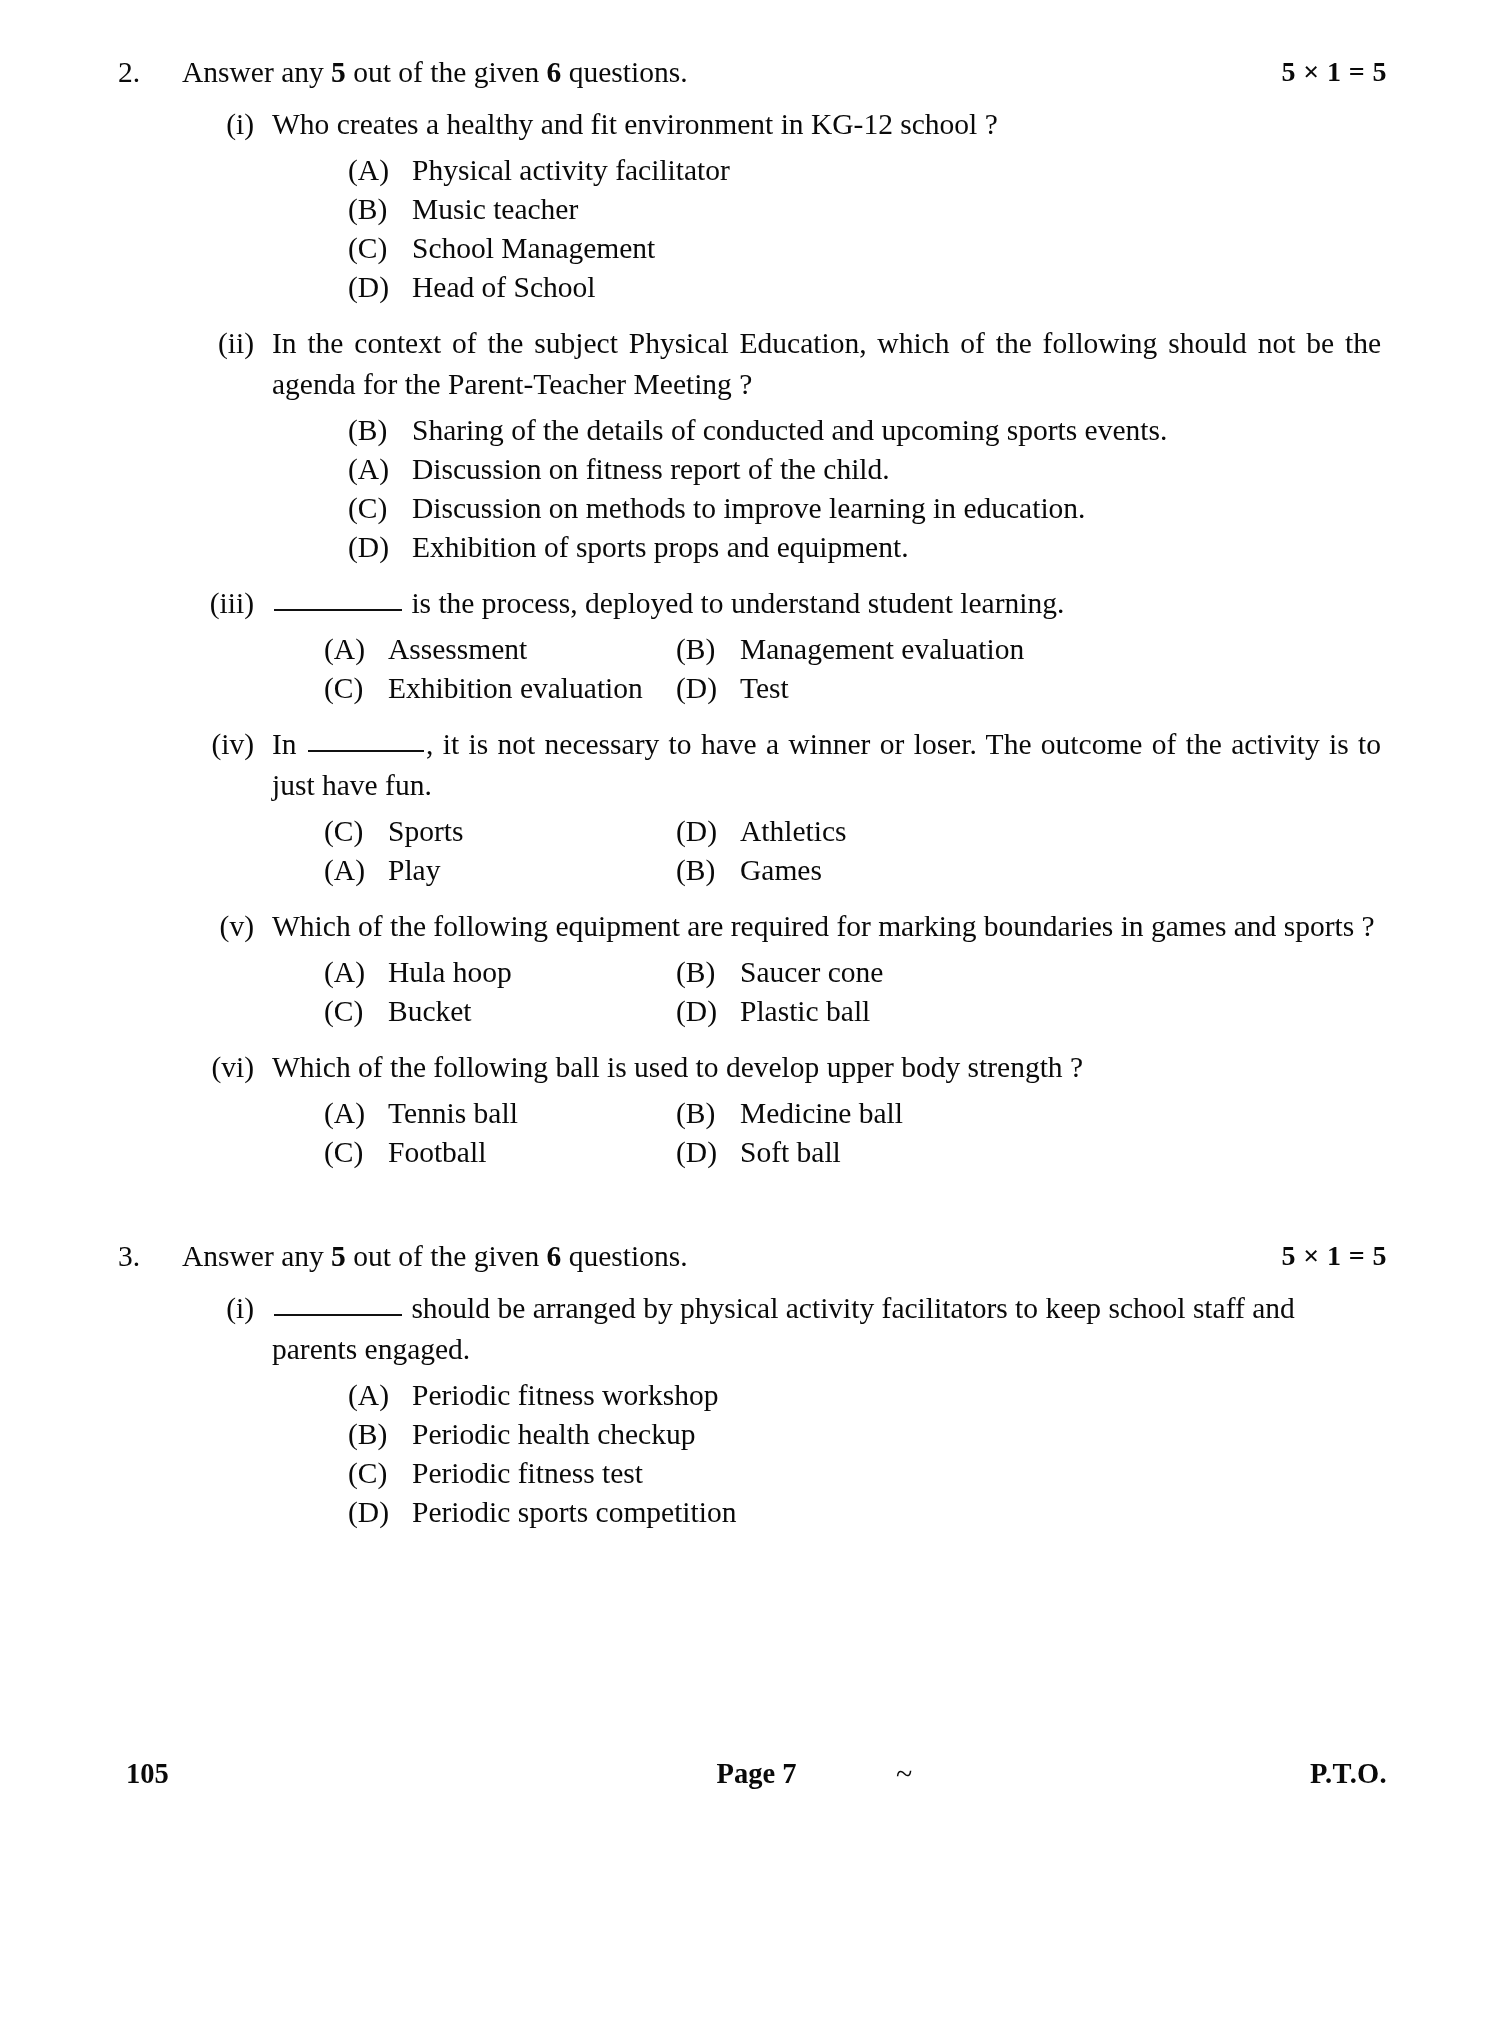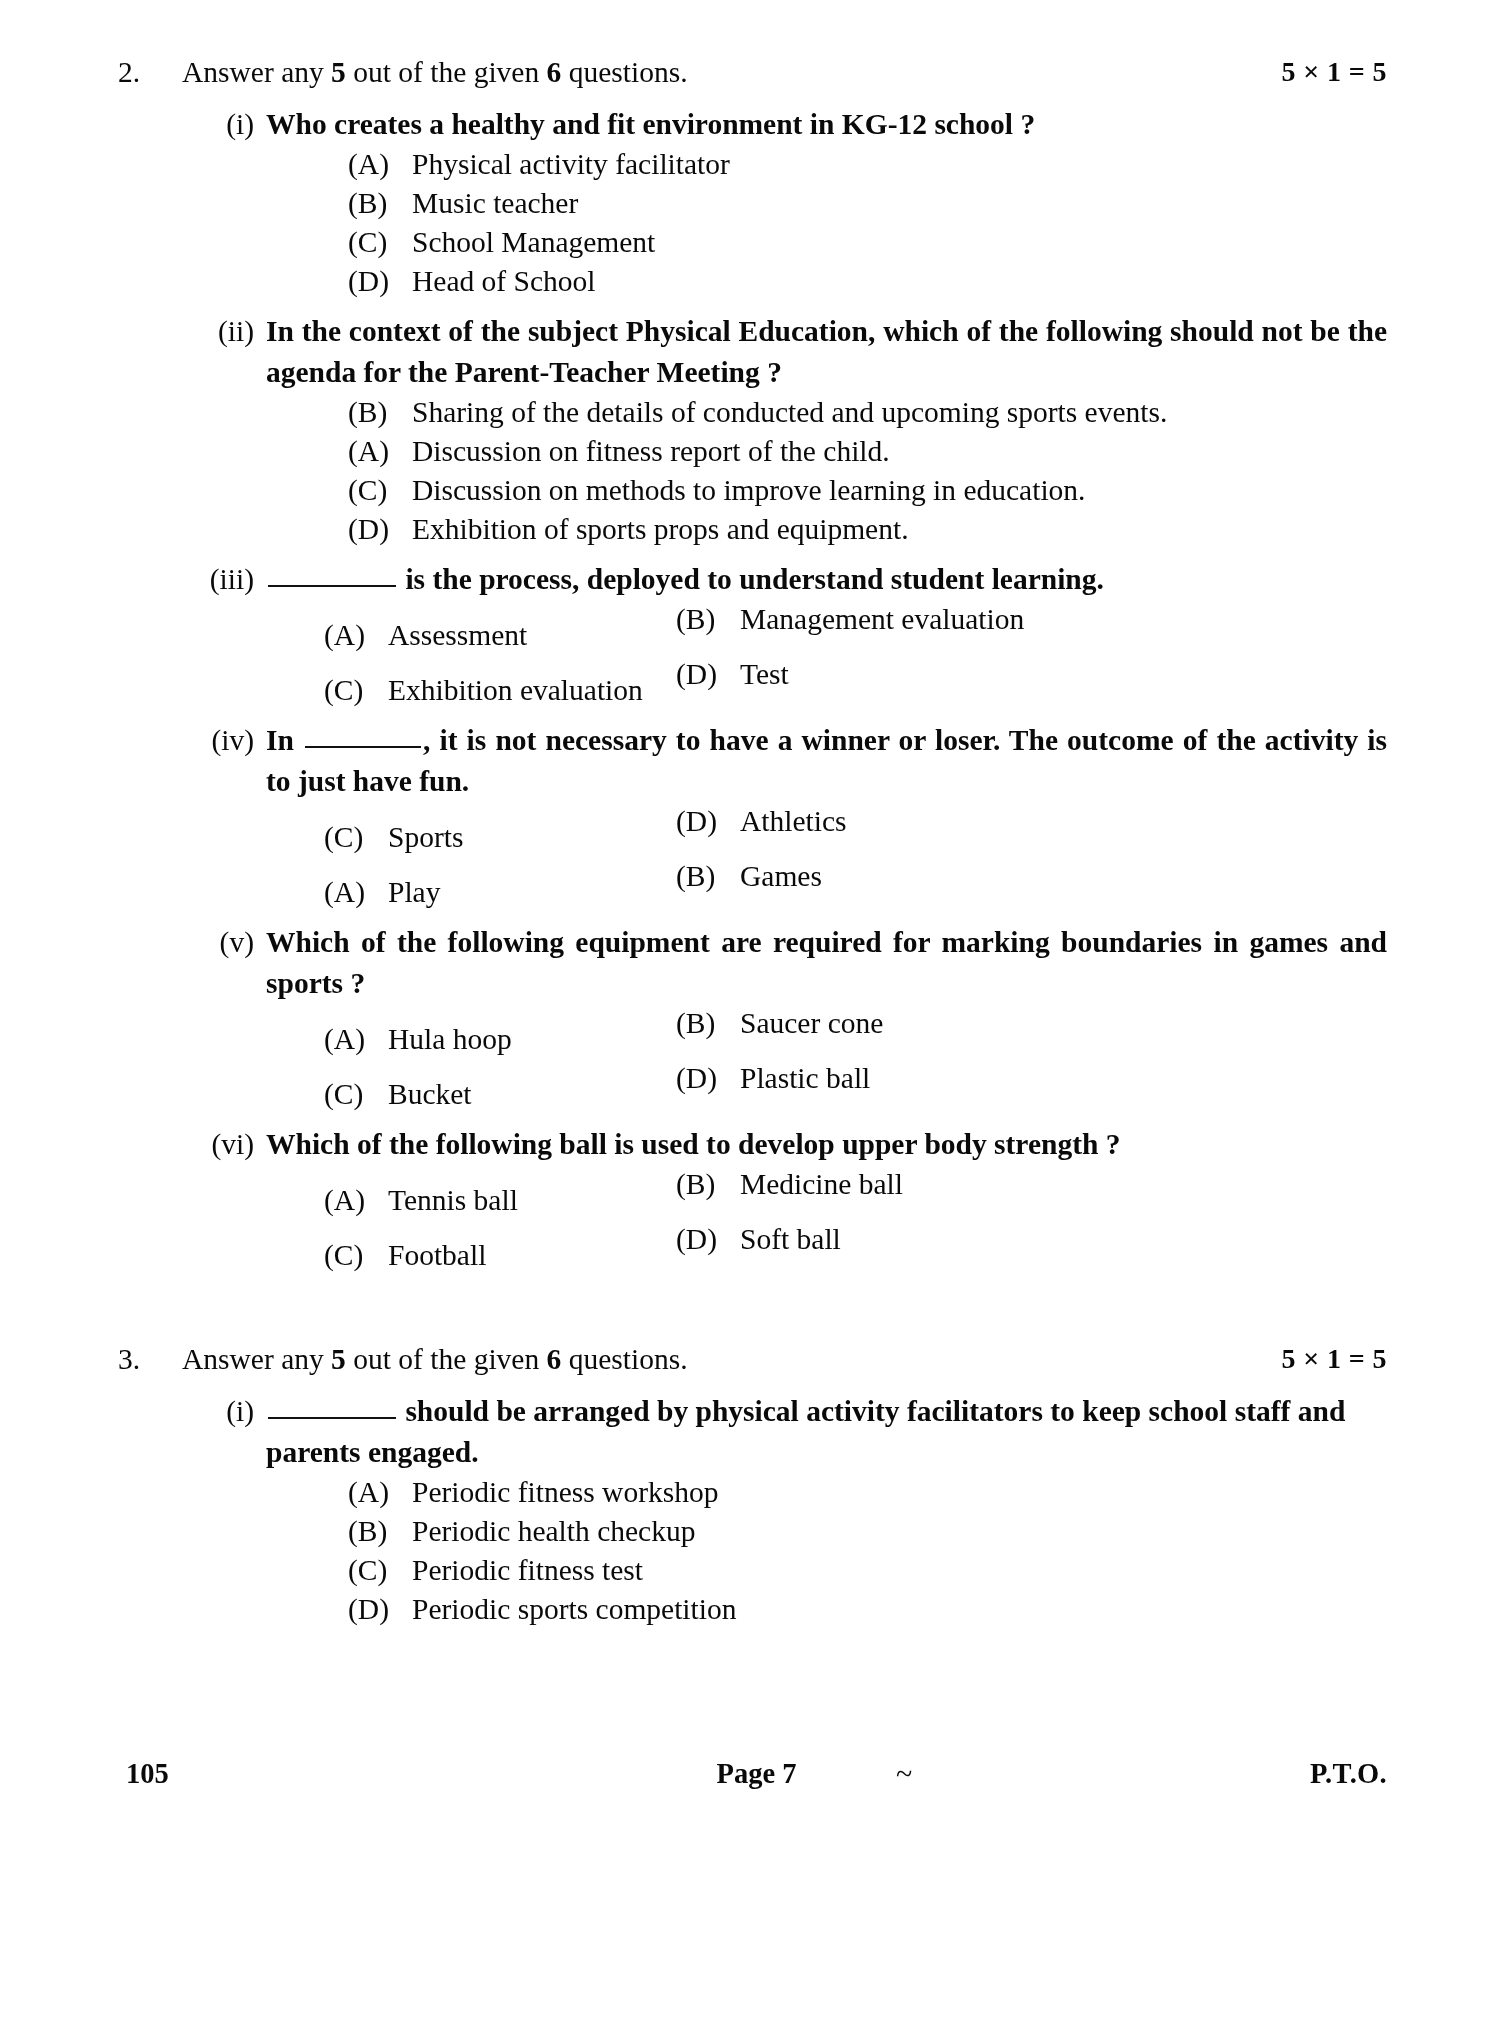--- a/index.html
+++ b/index.html
@@ -91,22 +91,21 @@
   }
   .q-body {
     margin-left: 148px;
     margin-right: 0px;
     font-size: 29.5px;
     line-height: 41px;
   }
   .q-stem {
     text-align: justify;
     text-justify: inter-word;
-    margin: 0;
-    font-weight: bold;
+    margin: 6px;
   }
   .q-stem.nojustify {
     text-align: left;
   }
   .blank {
     display: inline-block;
     border-bottom: 2px solid #111;
     width: 128px;
     vertical-align: 2px;
     height: 20px;
@@ -139,21 +138,21 @@
   }
   .opt-txt {
     display: inline-block;
     font-size: 29.5px;
   }
   
   .opts.one .opt-row .opt { margin-left: 82px; }
   
   .opts.two .opt-row .opt.c1 { margin-left: 58px; width: 352px; }
   .opts.two .opt-row .opt.c2 { margin-left: 0px; }
-  .opts.two.wide .opt-row .opt.c1 { width: 352px; margin-top: 16px; }
+  .opts.two.wide .opt-row .opt.c1 { width: 352px; }
 
   .gap-sm { height: 10px; }
   .gap-lg { height: 64px; }
 
   
   .footer {
     position: absolute;
     left: 126px;
     right: 118px;
     top: 1752px;

